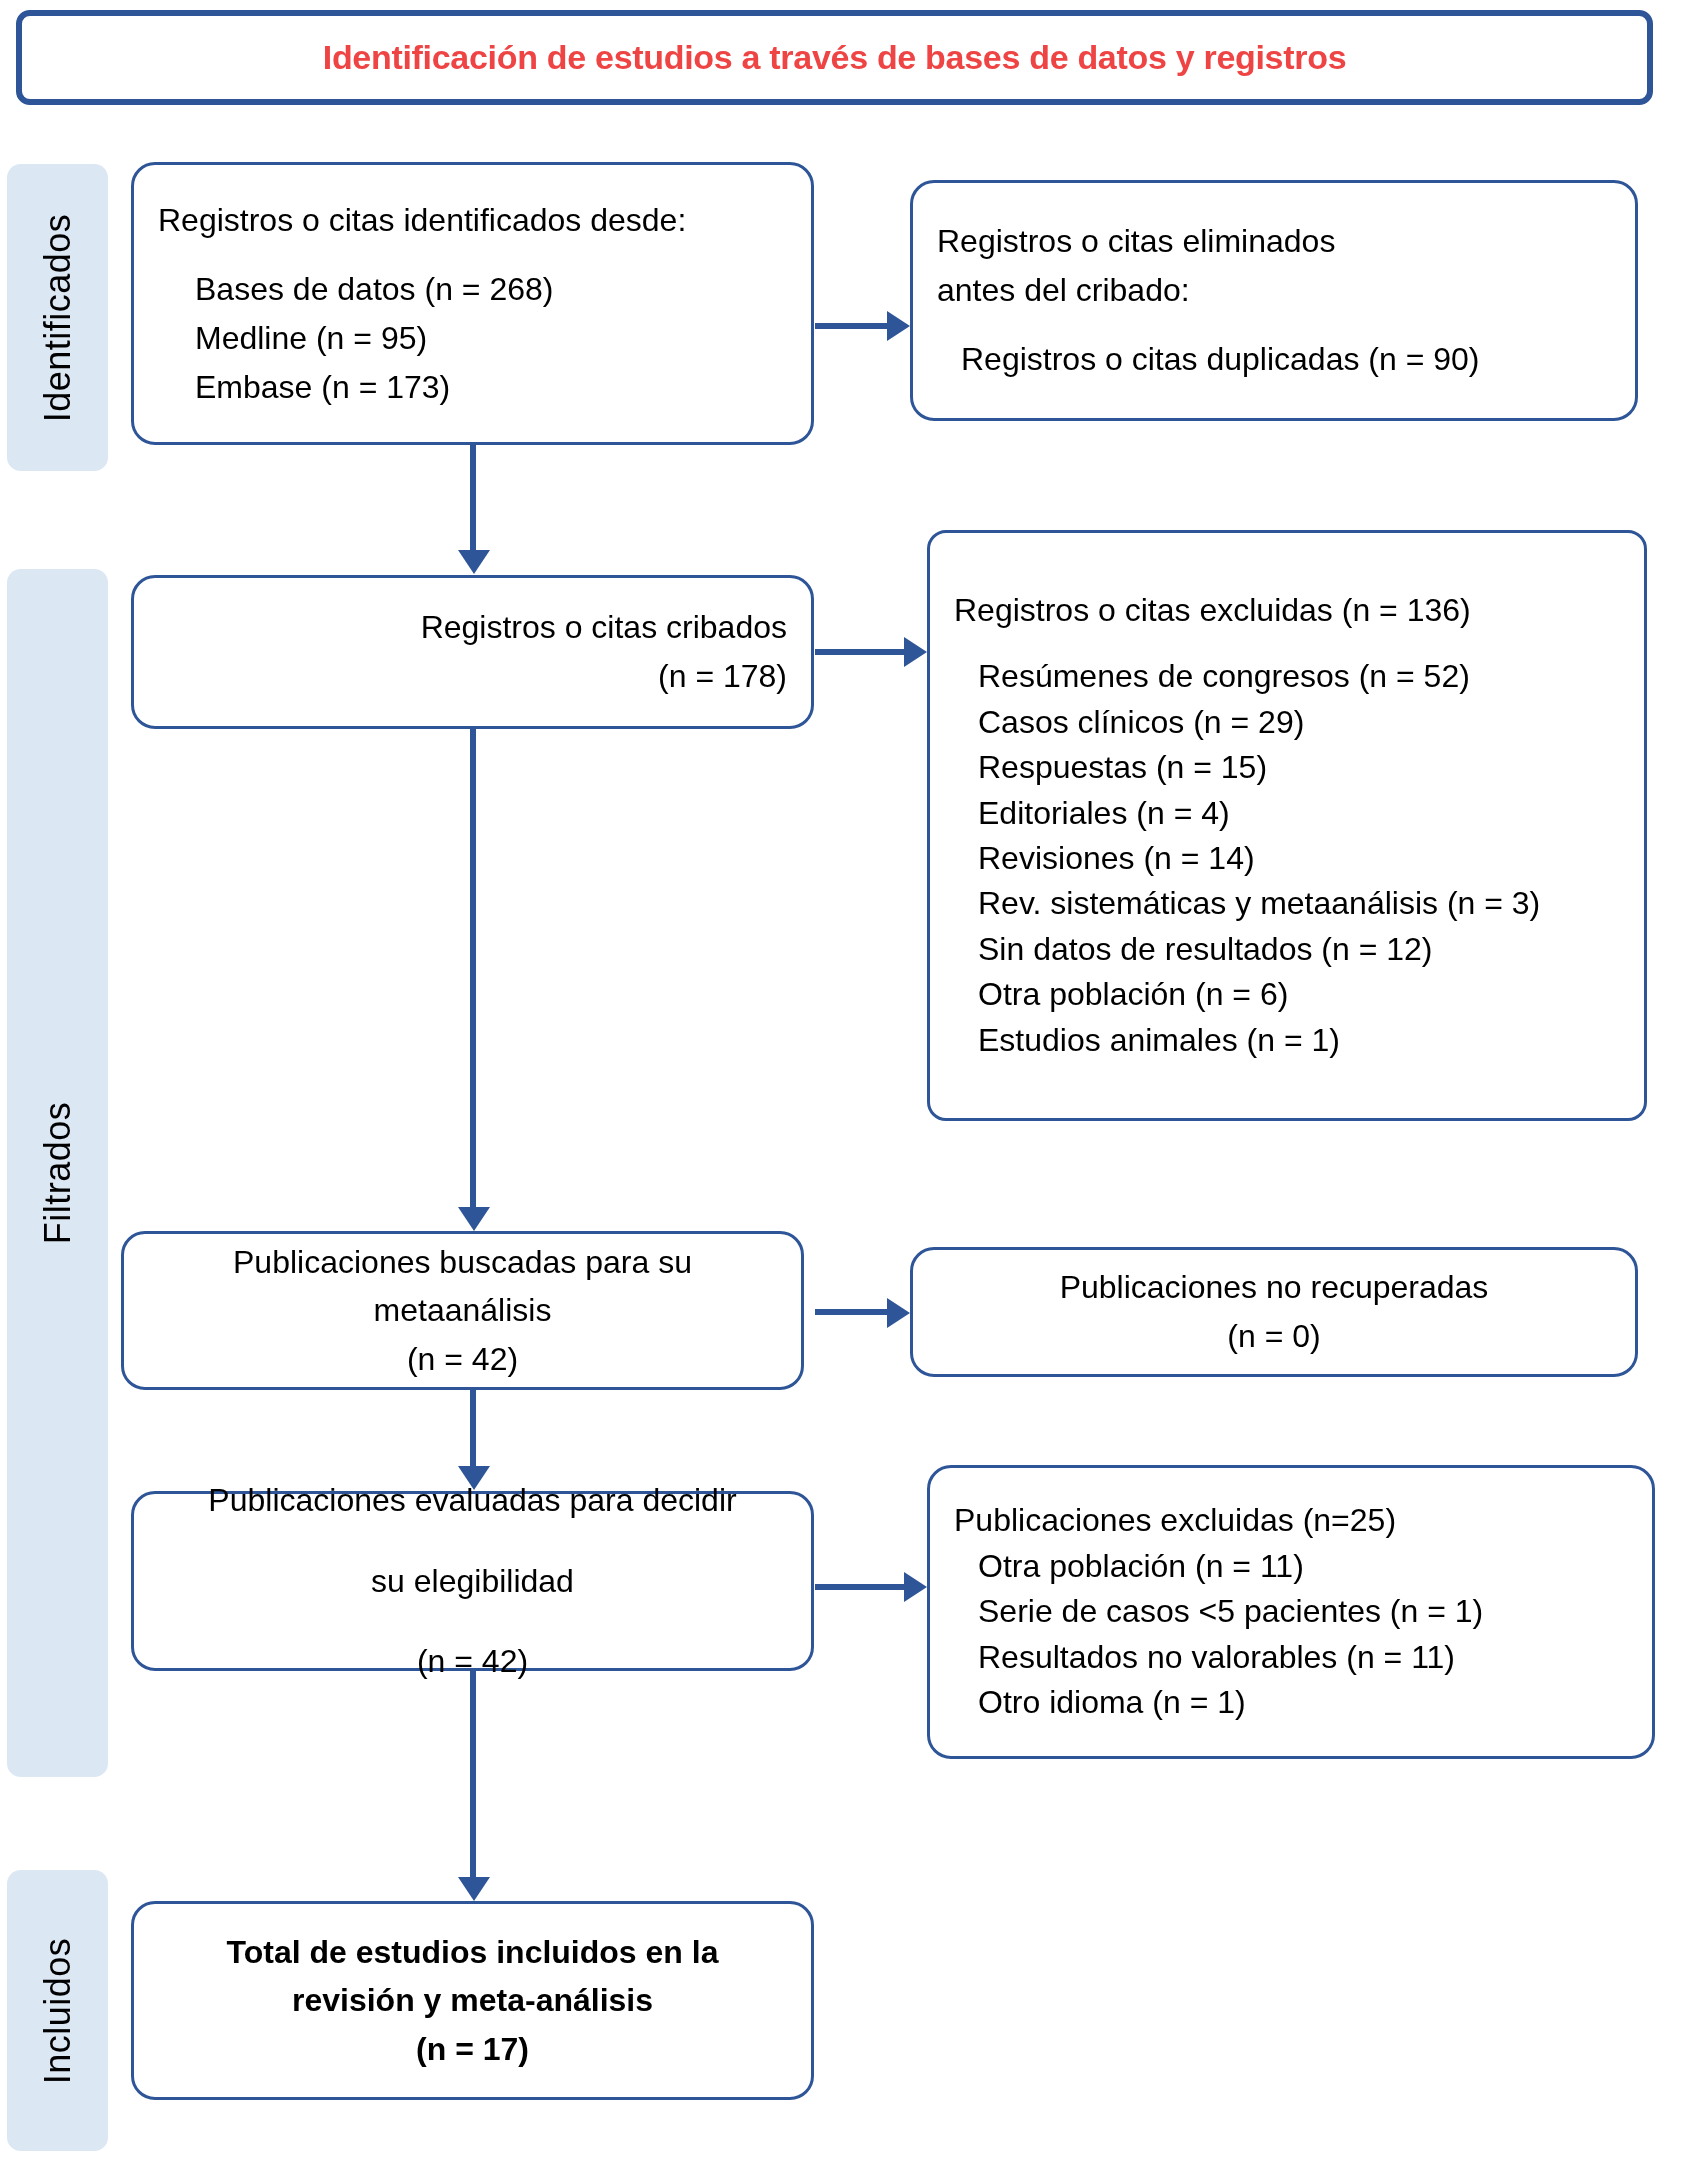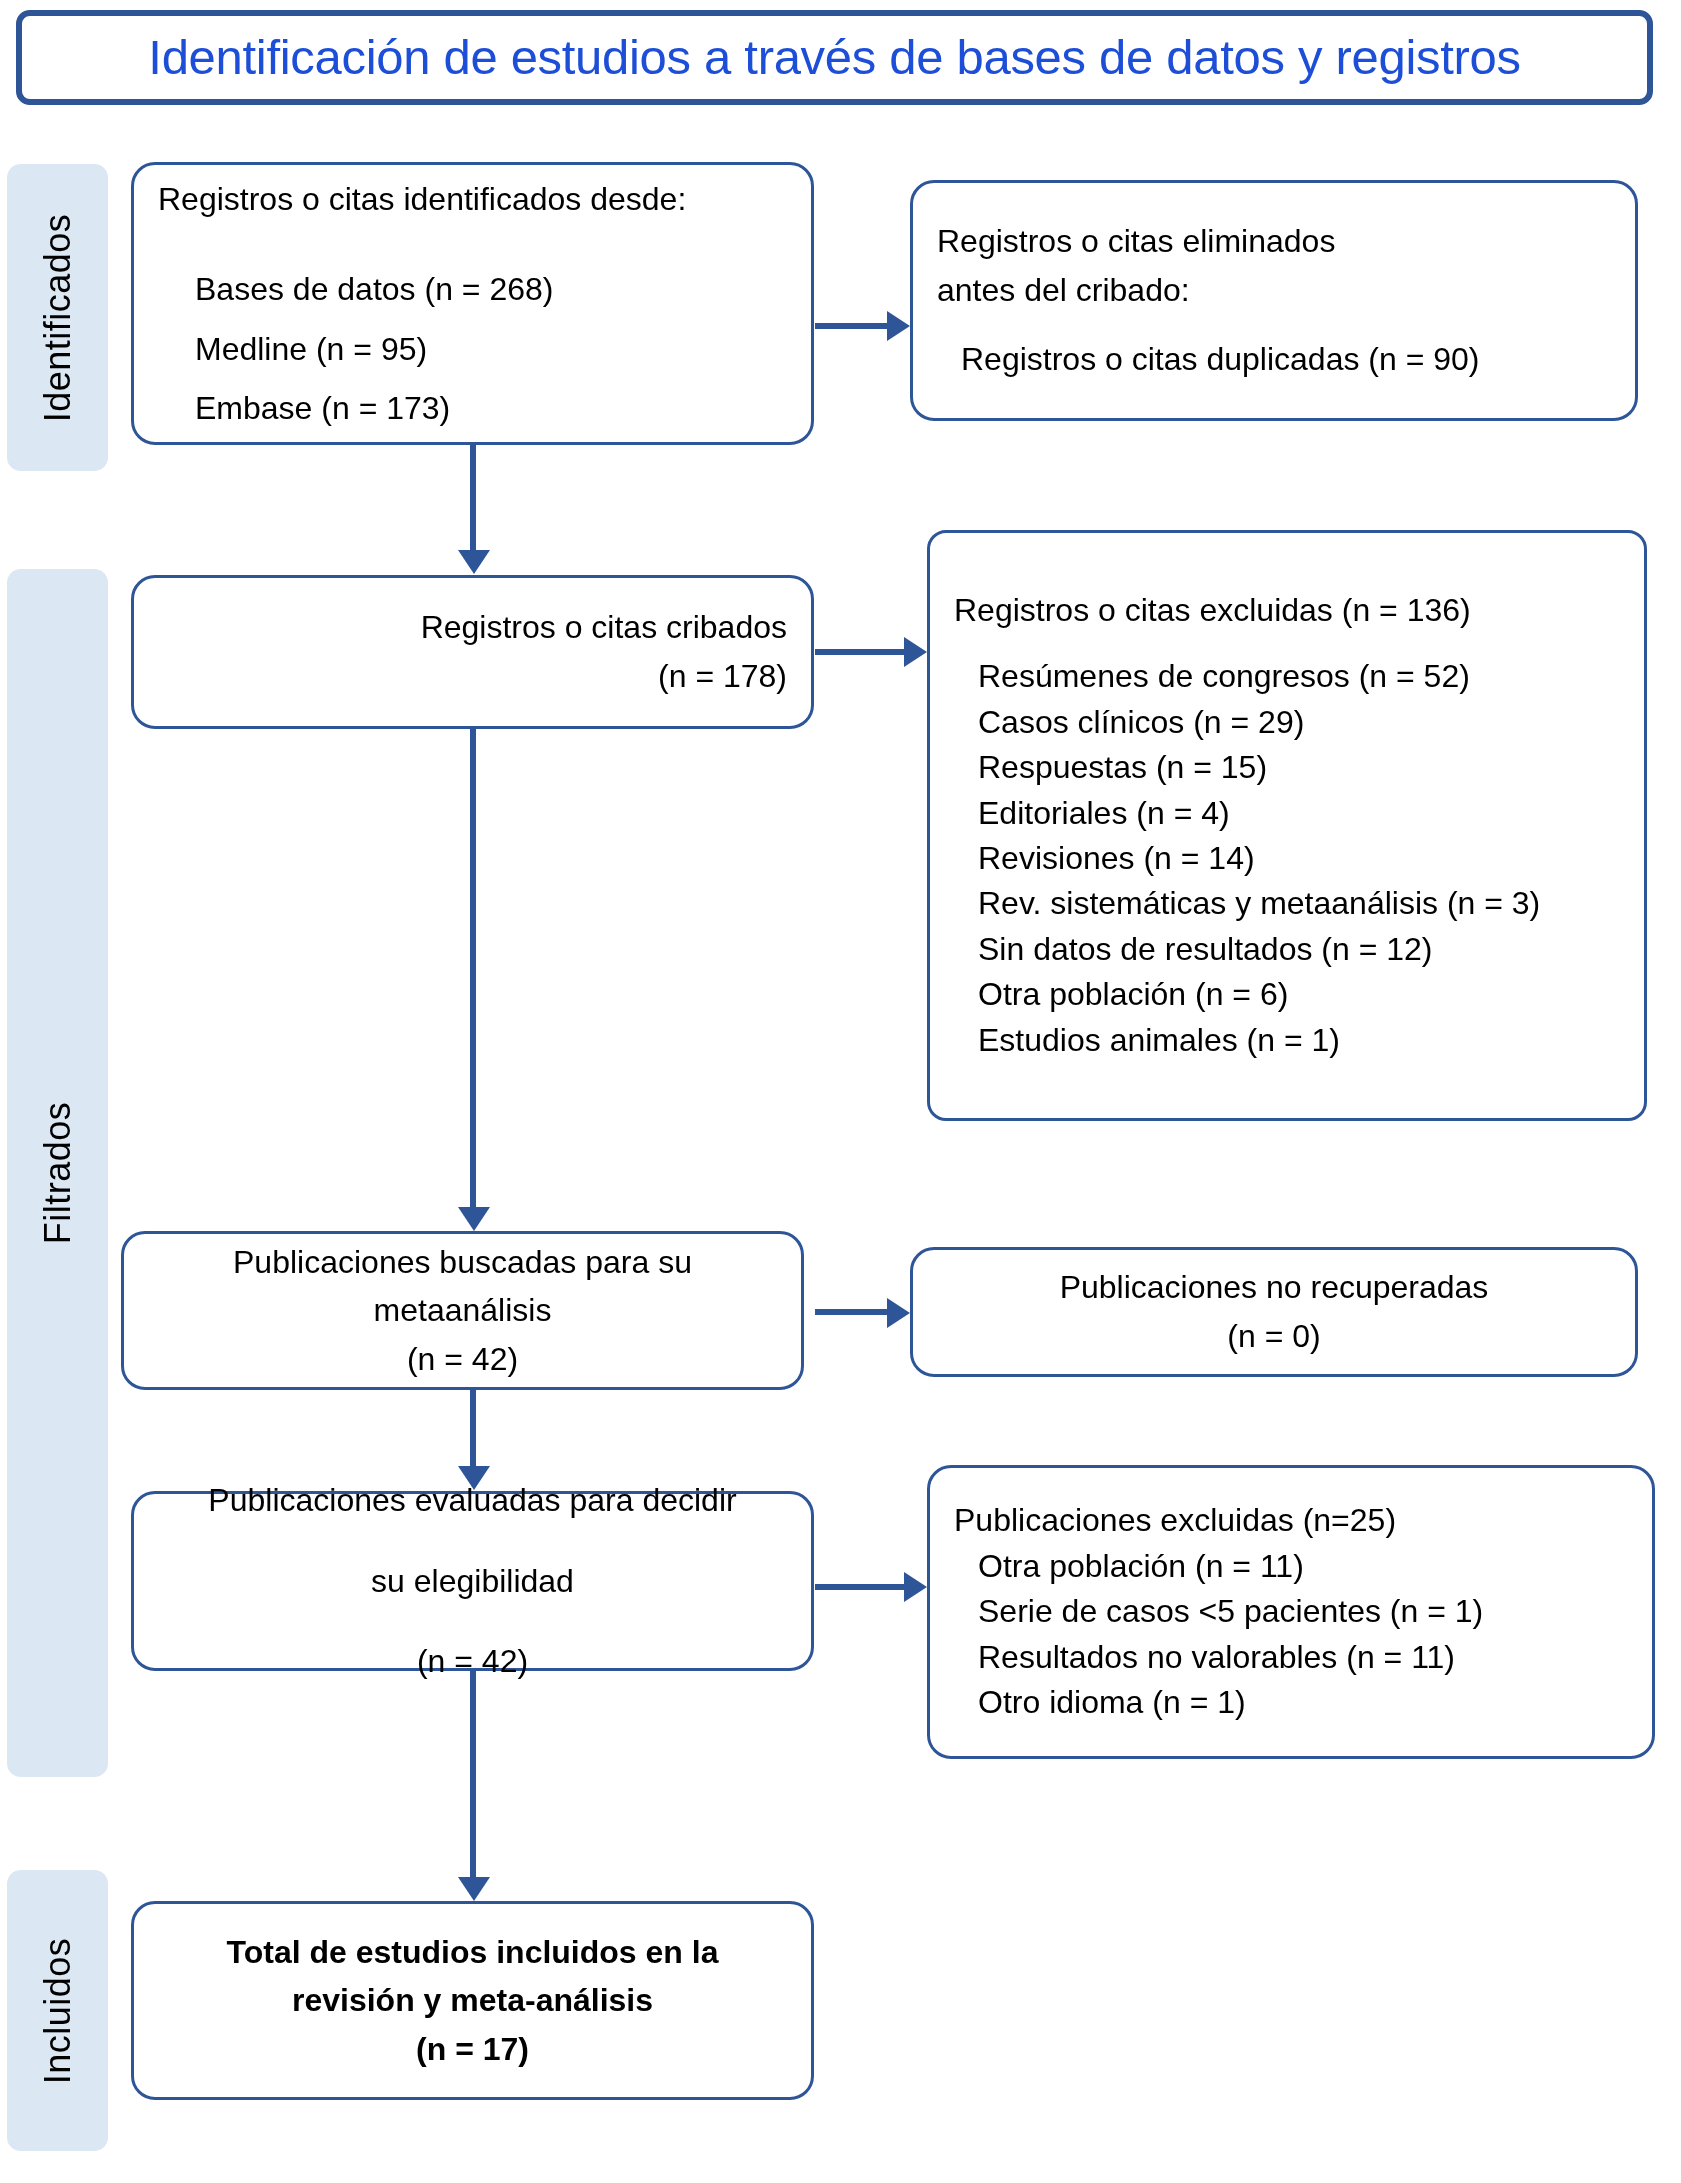--- a/index.html
+++ b/index.html
@@ -28,23 +28,23 @@
     height: 95px;
     border: 6.9px solid #2E5597;
     border-radius: 13.8px;
     box-sizing: border-box;
     background: #ffffff;
     display: flex;
     align-items: center;
     justify-content: center;
   }
   .title-banner .title-text {
-    font-size: 49px;
-    font-weight: normal;
-    color: #1d4ed8;
+    font-size: 34px;
+    font-weight: bold;
+    color: #ef4444;
     letter-spacing: -0.3px;
     white-space: nowrap;
   }
 
   
   .stage {
     position: absolute;
     background: #DCE7F4;
     border-radius: 13.8px;
     display: flex;
@@ -81,21 +81,21 @@
     white-space: nowrap;
   }
   .box .line.center { text-align: center; }
   .box .line.indent { padding-left: 37px; }
   .box .line.indent-sm { padding-left: 24px; }
   .box .line.bold { font-weight: bold; }
   .box .spacer { height: 21px; }
   .box.dense .line { line-height: 1.42; }
 
   
-  #box-identified      { left: 131px;  top: 162px;  width: 683px; height: 283px; justify-content: space-between; }
+  #box-identified      { left: 131px;  top: 162px;  width: 683px; height: 283px; }
   #box-removed         { left: 910px; top: 180px;  width: 728px; height: 241px; }
   #box-screened        { left: 131px;  top: 575px; width: 683px; height: 154px; align-items: flex-end; }
   #box-excluded-recs   { left: 927px; top: 530px; width: 720px; height: 591px; border-radius: 19px; }
   #box-sought          { left: 121px;  top: 1231px; width: 683px; height: 159px; }
   #box-notretrieved    { left: 910px; top: 1247px; width: 728px; height: 130px; }
   #box-assessed        { left: 131px;  top: 1491px; width: 683px; height: 180px; gap: 32px; }
   #box-excluded-pubs   { left: 927px; top: 1465px; width: 728px; height: 294px; }
   #box-included        { left: 131px;  top: 1901px; width: 683px; height: 199px; }
 
   

